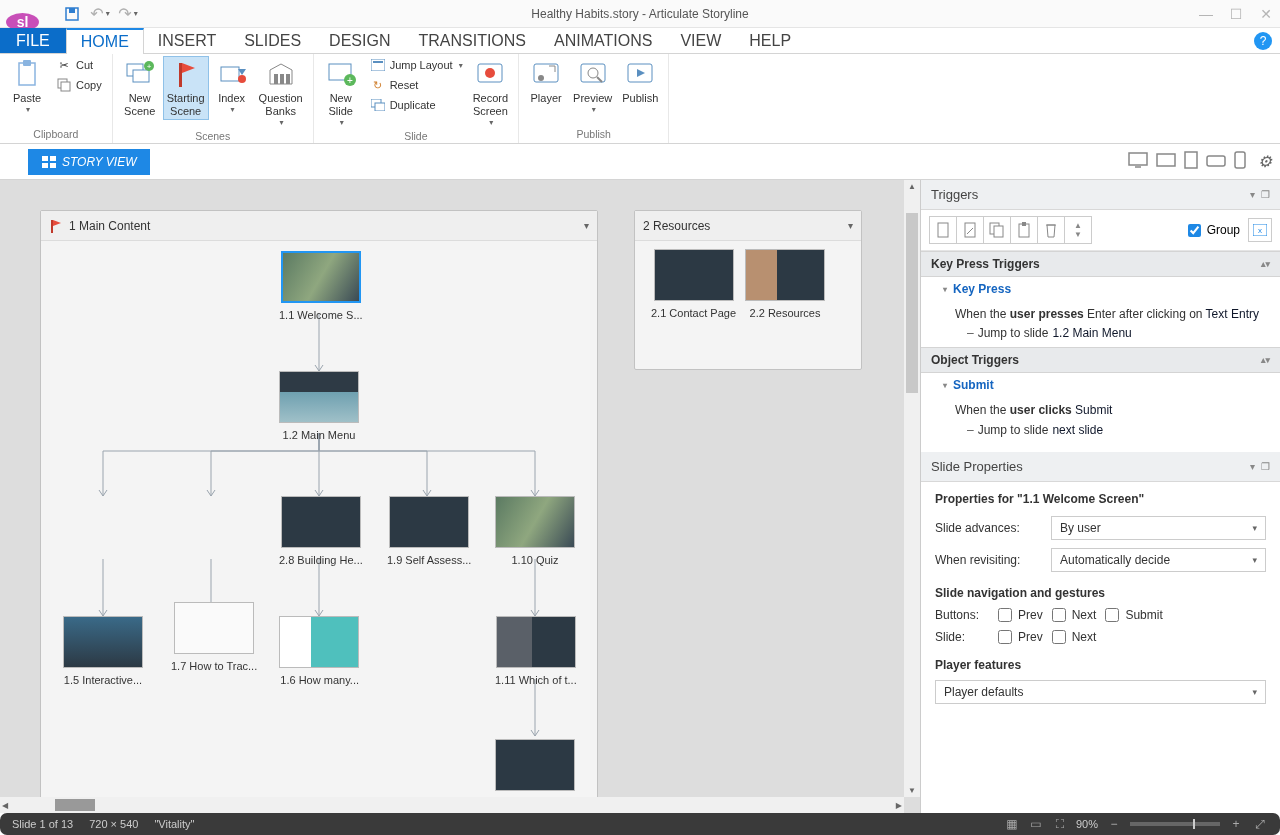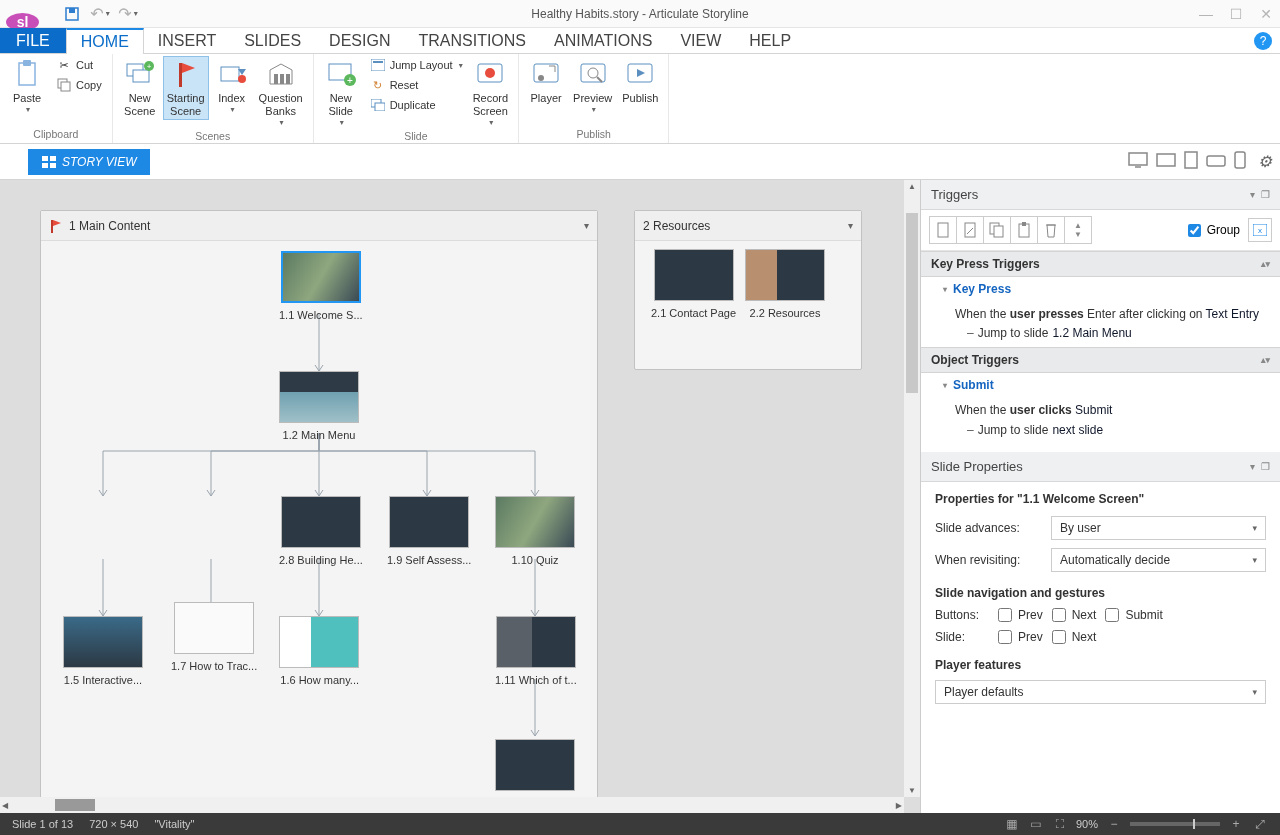--- a/index.html
+++ b/index.html
@@ -88,21 +88,21 @@
 .prop-row { display: flex; align-items: center; margin-bottom: 8px; gap: 8px; }
 .prop-row label { width: 108px; }
 .prop-select { flex: 1; border: 1px solid #ccc; padding: 4px 8px; font-size: 12px; display: flex; align-items: center; justify-content: space-between; background:#fff; }
 .section-sub { font-weight: 600; margin: 14px 0 8px; }
 .check-row { display: flex; align-items: center; gap: 9px; margin-bottom: 8px; }
 .check-row > span:first-child { width: 54px; }
 .check-item { display: flex; align-items: center; gap: 6px; }
 .check-item input { width: 14px; height: 14px; }
 
 
-.statusbar { height: 22px; background: #3a3a3a; color: #ccc; font-size: 11px; display: flex; align-items: center; padding: 0 12px; gap: 16px; }
+.statusbar { height: 22px; background: #3a3a3a; color: #ccc; font-size: 11px; display: flex; align-items: center; padding: 0 12px; gap: 16px; border-radius: 7px; }
 .statusbar .right { margin-left: auto; display: flex; align-items: center; gap: 8px; }
 .status-icon { width: 16px; height: 14px; display: inline-flex; align-items: center; justify-content: center; color: #aaa; font-size: 12px; }
 .zoom-bar { width: 90px; height: 4px; background: #666; position: relative; }
 .zoom-bar::after { content:''; position:absolute; left:70%; top:-3px; width:2px; height:10px; background:#ccc; }
 
 
 svg.connections { position: absolute; top: 0; left: 0; pointer-events: none; }
 
 </style>
 </head>

